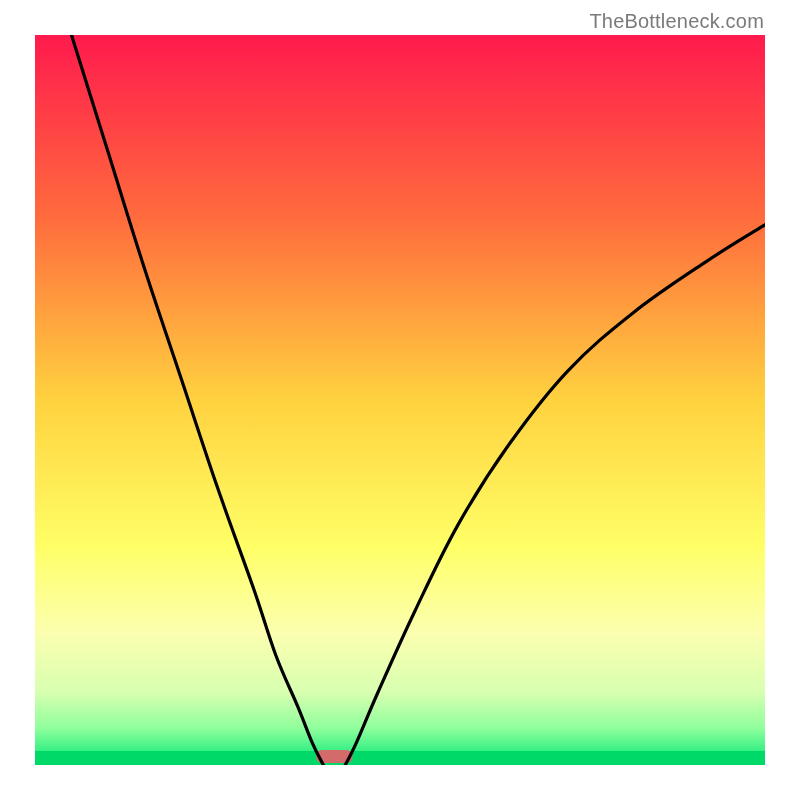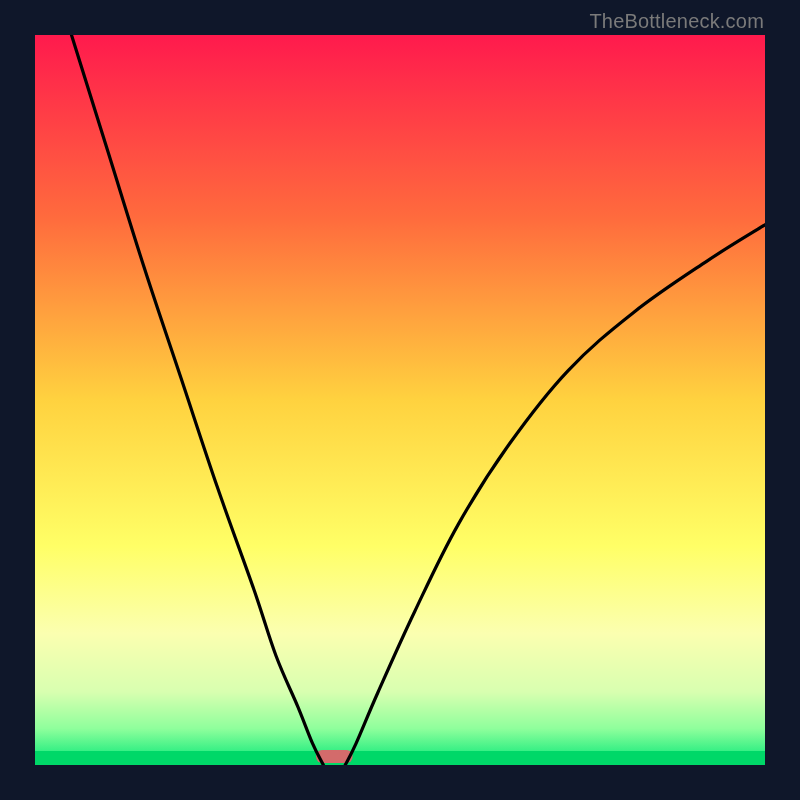--- a/index.html
+++ b/index.html
@@ -8,21 +8,21 @@
     background: #000;
     width: 800px;
     height: 800px;
     overflow: hidden;
     font-family: Arial, sans-serif;
   }
   .container {
     position: relative;
     width: 800px;
     height: 800px;
-    background: #0f172a;
+    background: #ffffff;
   }
   .plot-area {
     position: absolute;
     left: 35px;
     top: 35px;
     width: 730px;
     height: 730px;
   }
   .watermark {
     position: absolute;

